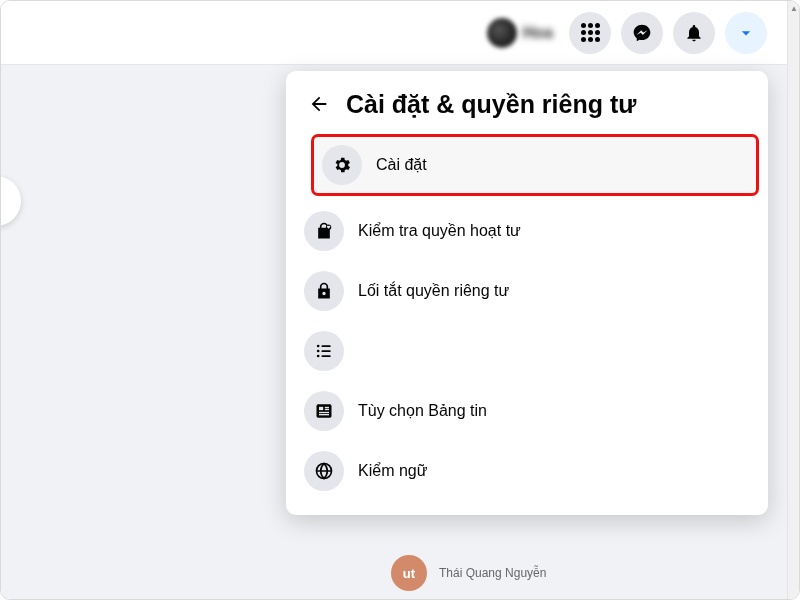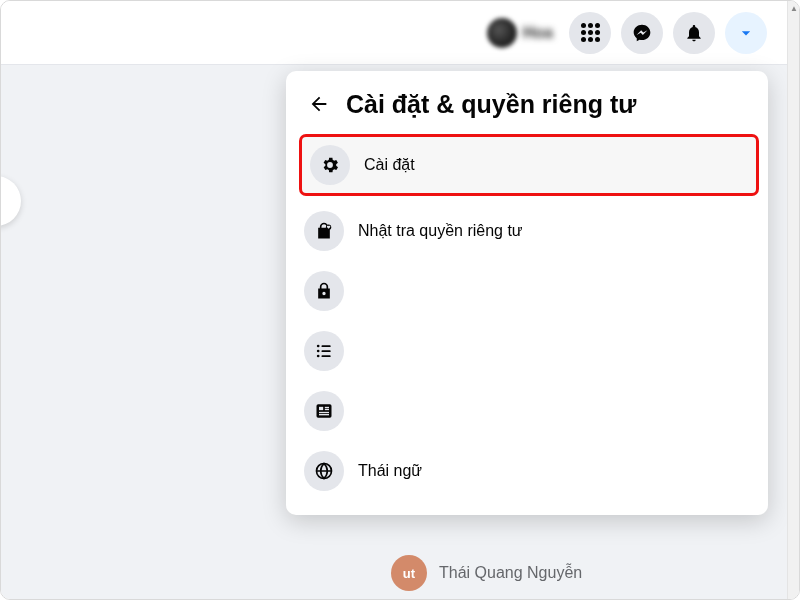--- a/index.html
+++ b/index.html
@@ -133,21 +133,21 @@
     gap: 14px;
     padding: 10px 10px;
     border-radius: 8px;
     cursor: pointer;
   }
   .menu-item.highlight {
     outline: 3px solid #e11;
     outline-offset: -2px;
     background: #f7f7f7;
     border-radius: 6px;
-    margin: 2px 2px 6px 6px;
+    margin: 2px 2px 6px 18px;
   }
   .item-icon {
     width: 40px; height: 40px;
     border-radius: 50%;
     background: #e4e6eb;
     display: flex;
     align-items: center;
     justify-content: center;
     flex-shrink: 0;
   }
@@ -170,21 +170,21 @@
     border-radius: 50%;
     background: #d38a6a;
     display: flex;
     align-items: center;
     justify-content: center;
     color: #fff;
     font-size: 13px;
     font-weight: 600;
   }
   .bg-name {
-    font-size: 16px;
+    font-size: 12px;
     color: #65676b;
   }
   .left-arc {
     position: absolute;
     top: 175px; left: -30px;
     width: 50px; height: 50px;
     border-radius: 50%;
     background: #fff;
     box-shadow: 0 2px 6px rgba(0,0,0,0.15);
   }
@@ -257,29 +257,30 @@
     </div>
 
     <div class="menu-item">
       <div class="item-icon">
         <svg viewBox="0 0 24 24">
             <path d="M17 8V7a5 5 0 0 0-10 0v1H5v13h14V8h-2zM9 7a3 3 0 1 1 6 0v1H9V7z"></path>
             <circle cx="17.5" cy="7.5" r="3.2" fill="#050505"></circle>
             <path fill="#e4e6eb" d="M17.5 6.2c.6-.8 2.1-.3 2.1.8 0 .9-2.1 2.2-2.1 2.2s-2.1-1.3-2.1-2.2c0-1.1 1.5-1.6 2.1-.8z"></path>
           </svg>
       </div>
-      <span class="item-label">Nhật tra quyền riêng tư</span>
+      <span class="item-label">Kiểm tra quyền hoạt tư</span>
     </div>
 
     <div class="menu-item">
       <div class="item-icon">
         <svg viewBox="0 0 24 24">
             <path d="M17 9V7a5 5 0 0 0-10 0v2H5v12h14V9h-2zM9 7a3 3 0 1 1 6 0v2H9V7zm3 10a2 2 0 1 1 2-2 2 2 0 0 1-2 2z"></path>
           </svg>
       </div>
+      <span class="item-label">Lối tắt quyền riêng tư</span>
     </div>
 
     <div class="menu-item">
       <div class="item-icon">
         <svg viewBox="0 0 24 24">
             <circle cx="5" cy="6" r="1.6"></circle>
             <circle cx="5" cy="12" r="1.6"></circle>
             <circle cx="5" cy="18" r="1.6"></circle>
             <rect x="9" y="5" width="11" height="2.2" rx="1"></rect>
             <rect x="9" y="11" width="11" height="2.2" rx="1"></rect>
@@ -292,30 +293,31 @@
       <div class="item-icon">
         <svg viewBox="0 0 24 24">
             <rect x="3" y="4" width="18" height="16" rx="2"></rect>
             <rect x="6" y="7" width="5" height="4" fill="#e4e6eb"></rect>
             <rect x="13" y="7" width="5" height="1.6" fill="#e4e6eb"></rect>
             <rect x="13" y="9.4" width="5" height="1.6" fill="#e4e6eb"></rect>
             <rect x="6" y="13" width="12" height="1.6" fill="#e4e6eb"></rect>
             <rect x="6" y="15.6" width="12" height="1.6" fill="#e4e6eb"></rect>
           </svg>
       </div>
+      <span class="item-label">Tùy chọn Bảng tin</span>
     </div>
 
     <div class="menu-item">
       <div class="item-icon">
         <svg viewBox="0 0 24 24">
             <circle cx="12" cy="12" r="9" fill="none" stroke="#050505" stroke-width="2"></circle>
             <path d="M3 12h18M12 3c2.5 2.5 4 5.5 4 9s-1.5 6.5-4 9c-2.5-2.5-4-5.5-4-9s1.5-6.5 4-9z" fill="none" stroke="#050505" stroke-width="2"></path>
           </svg>
       </div>
-      <span class="item-label">Thái ngữ</span>
+      <span class="item-label">Kiểm ngữ</span>
     </div>
   </div>
 
   <div class="scrollbar">
     <div class="scroll-up">▲</div>
   </div>
 
 </div>
 
 </body></html>

